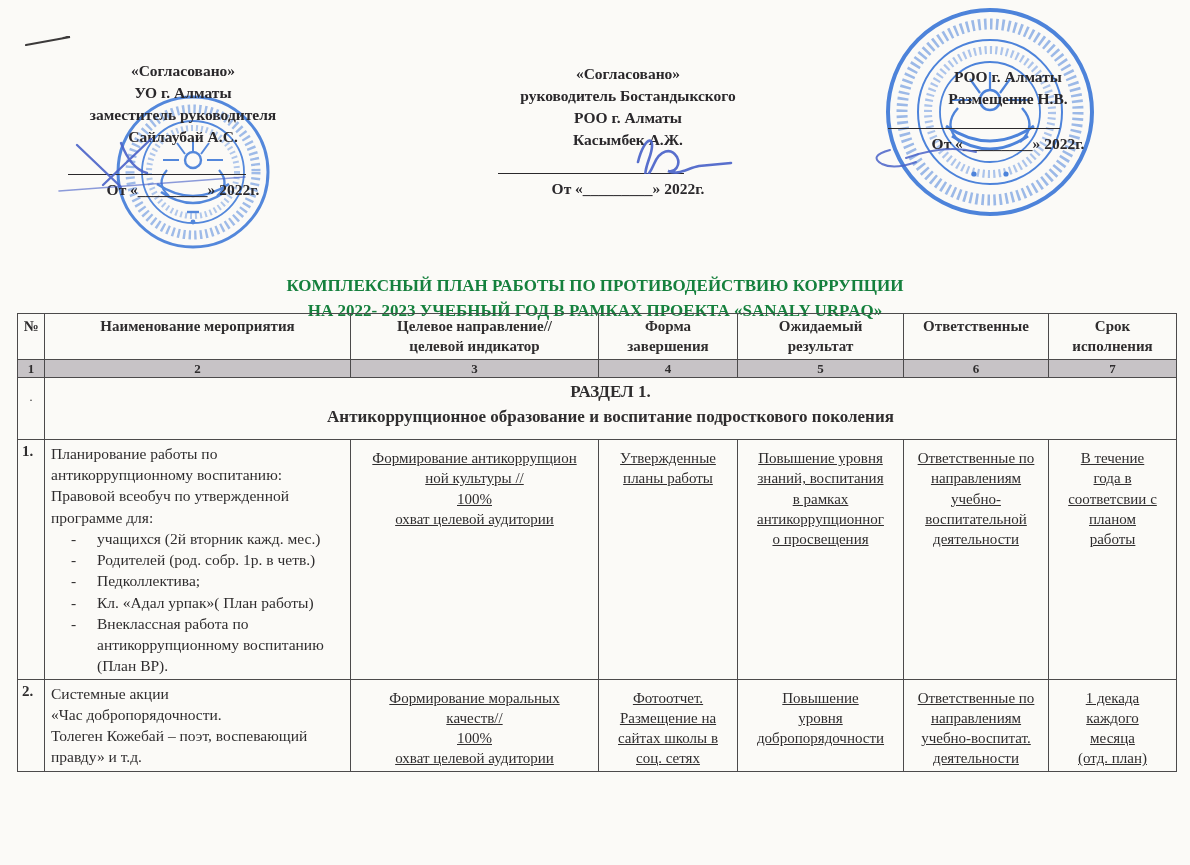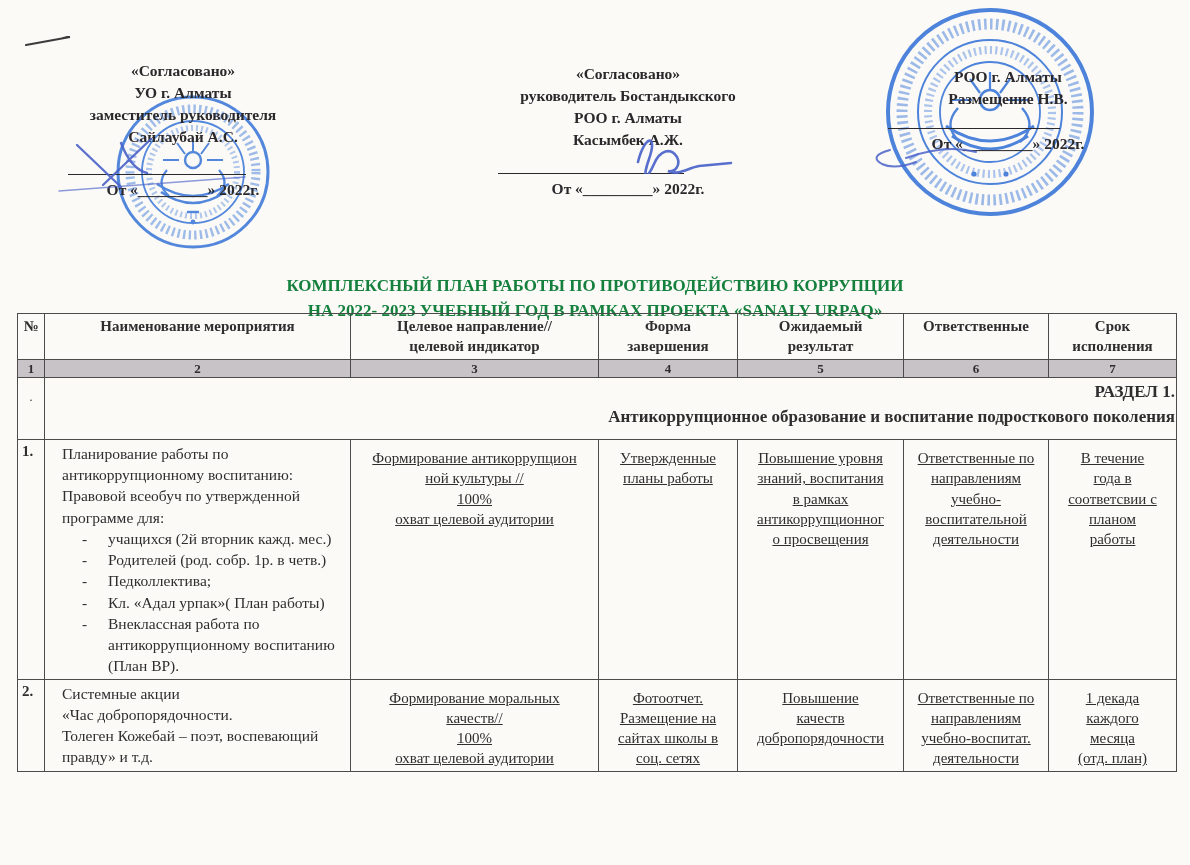--- a/index.html
+++ b/index.html
@@ -39,24 +39,24 @@
   th.hdr{
     font-size:15px;font-weight:bold;text-align:center;vertical-align:middle;
     padding:3px 4px;line-height:1.3;
   }
   .pre{white-space:pre-line;}
   tr.nums td{
     background:#c7c3c6;font-weight:bold;font-size:13px;text-align:center;
     padding:0;height:17px;line-height:17px;
   }
   tr.section td{height:48px;}
-  .section-cell{text-align:right;font-weight:bold;font-size:17px;line-height:1.45;padding-top:2px;vertical-align:top;}
+  .section-cell{text-align:center;font-weight:bold;font-size:17px;line-height:1.45;padding-top:2px;vertical-align:top;}
   .section-marker{font-size:12px;color:#6a686a;text-align:center;padding-top:12px;}
   td.c-num{font-weight:bold;font-size:15px;text-align:left;padding:3px 2px 0 4px;}
-  td.c-activity{font-size:15.5px;padding:3px 5px 2px 17px;line-height:1.37;}
+  td.c-activity{font-size:15.5px;padding:3px 5px 2px 6px;line-height:1.37;}
   td.c-center{font-size:15px;text-align:center;padding:8px 4px 2px 4px;line-height:1.35;white-space:pre-line;text-decoration:underline;}
   tr.data-row-0{height:212px;}
   tr.data-row-1{height:82px;}
   .bullet{display:flex;margin-left:20px;line-height:1.37;}
   .bullet .dash{width:26px;flex:0 0 26px;}
   .bullet .btxt{white-space:pre-line;}
   
   .stamp{position:absolute;z-index:2;}
   .ink{position:absolute;z-index:4;}
 </style>
@@ -254,21 +254,21 @@
           </td>
           <td class="c-center">Формирование моральных
 качеств//
 100%
 охват целевой аудитории</td>
           <td class="c-center">Фотоотчет.
 Размещение  на
 сайтах школы  в
 соц. сетях</td>
           <td class="c-center">Повышение
-качеств
+уровня
 добропорядочности</td>
           <td class="c-center">Ответственные по
 направлениям
 учебно-воспитат.
 деятельности</td>
           <td class="c-center">1 декада
 каждого
 месяца
 (отд. план)</td>
         </tr>

